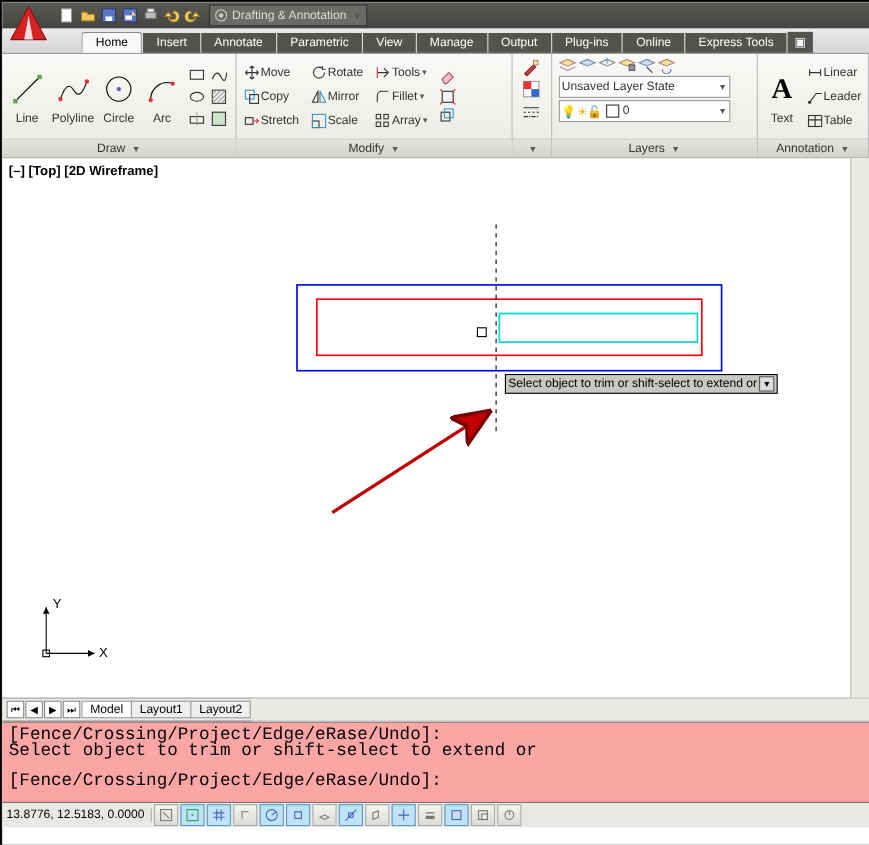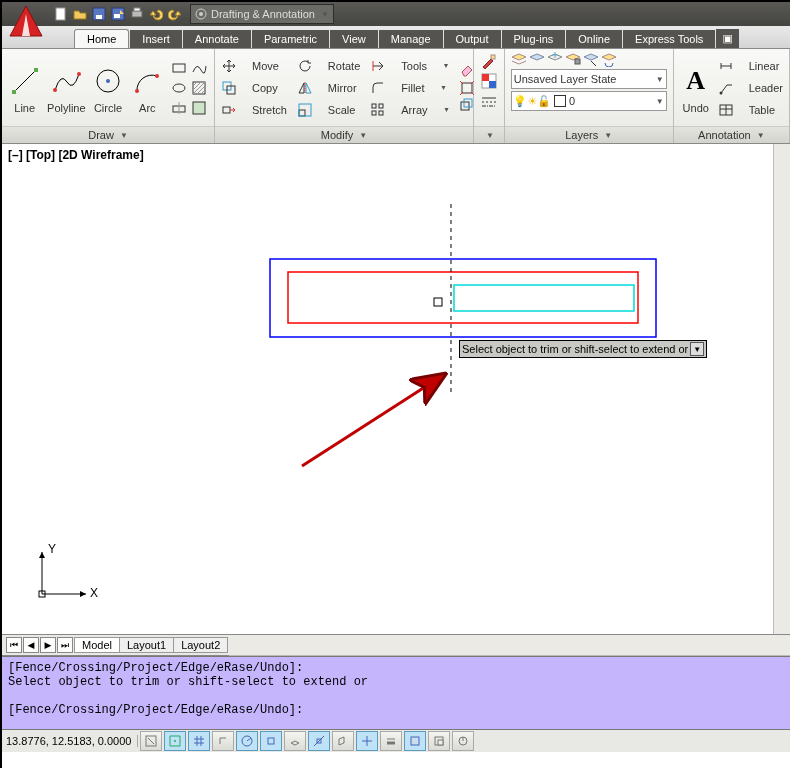--- a/index.html
+++ b/index.html
@@ -13,32 +13,32 @@
   .tab{padding:3px 12px;color:#fff;background:#55534f;font-size:11px;margin-right:1px}
   .tab.active{background:#f8f8f6;color:#000;border:1px solid #888;border-bottom:none;border-radius:3px 3px 0 0}
   .ribbon{height:94px;background:linear-gradient(#f9f9f7,#e9e9e4);display:flex;border-bottom:1px solid #888}
   .panel{border-right:1px solid #bbb;display:flex;flex-direction:column}
   .panel-body{flex:1;display:flex;align-items:center;padding:2px 6px;gap:6px}
   .panel-title{height:16px;background:linear-gradient(#e4e4df,#d3d3cd);text-align:center;font-size:11px;color:#333;display:flex;align-items:center;justify-content:center;gap:4px;border-top:1px solid #ccc}
   .bigbtn{display:flex;flex-direction:column;align-items:center;justify-content:center;width:38px;gap:2px}
   .bigbtn .ic{width:30px;height:38px;display:flex;align-items:center;justify-content:center}
   .bigbtn span{font-size:11px;color:#333}
   .grid3{display:grid;grid-template-columns:auto auto;row-gap:2px;column-gap:4px;align-items:center}
-  .rowbtn{display:flex;align-items:center;gap:15px;height:20px;font-size:11px;color:#333}
+  .rowbtn{display:flex;align-items:center;gap:0;height:20px;font-size:11px;color:#333}
   .ic-sm{width:16px;height:16px;display:inline-flex;align-items:center;justify-content:center}
   .dd{font-size:8px;color:#555;margin-left:2px}
   .layer-combo{width:150px;height:18px;border:1px solid #999;background:#fff;display:flex;align-items:center;padding:0 2px;font-size:11px;color:#333}
   .drawing{position:relative;height:490px;background:#fff}
   .vlabel{position:absolute;left:6px;top:4px;font-weight:bold;font-size:12px}
   .tooltip{position:absolute;background:#c8c8c4;border:1px solid #000;font-size:11px;padding:1px 2px;display:flex;align-items:center;gap:2px}
   .ucs{position:absolute;left:30px;bottom:30px}
   .layout-tabs{height:20px;background:#e9e9e5;border-top:1px solid #888;border-bottom:1px solid #888;display:flex;align-items:center;padding-left:4px;font-size:11px}
   .ltab{padding:1px 7px;border:1px solid #999;background:#efefef;margin-right:-1px}
   .ltab.active{background:#fff}
-  .cmd{height:64px;background:#c4b5fd;font-family:"Courier New",monospace;font-size:12px;padding:4px 6px;border-top:1px solid #777;border-bottom:1px solid #777;white-space:pre-line;line-height:14px;overflow:hidden}
+  .cmd{height:64px;background:#fca5a5;font-family:"Courier New",monospace;font-size:16px;padding:4px 6px;border-top:1px solid #777;border-bottom:1px solid #777;white-space:pre-line;line-height:14px;overflow:hidden}
   .status{height:22px;background:#e8e8e4;display:flex;align-items:center;font-size:11px;padding:0 4px;gap:2px}
   .status .coords{min-width:110px;border-right:1px solid #aaa;padding-right:6px}
   .status .sbtn{width:20px;height:18px;border:1px solid #aaa;background:linear-gradient(#f4f4f0,#dcdcd6);display:flex;align-items:center;justify-content:center;font-size:10px;color:#555}
   .status .sbtn.on{background:#bfe2f6;border-color:#5a9bc2}
   svg{display:block}
   .mini{display:grid;grid-template-columns:repeat(2,18px);gap:2px}
   .mini .mb{width:18px;height:18px;display:flex;align-items:center;justify-content:center}
   .smallnav{width:14px;height:14px;border:1px solid #888;background:#fdfdfb;display:flex;align-items:center;justify-content:center;font-size:9px;margin-right:1px}
 </style>
 </head>
@@ -404,21 +404,21 @@
     <div class="panel-title">
         <span>Layers</span>
         <span class="dd">▼</span>
       </div>
   </div>
 
   <div class="panel" style="flex:1">
     <div class="panel-body">
       <div class="bigbtn" style="width:32px">
         <div class="ic" style="height:38px;font-size:26px;font-family:serif;font-weight:bold">A</div>
-        <span>Undo</span>
+        <span>Text</span>
       </div>
       <div style="display:flex;flex-direction:column;gap:2px">
         <div class="rowbtn">
             <span class="ic-sm">
               <svg width="14" height="14">
                 <line x1="2" y1="7" x2="12" y2="7" stroke="#333"></line>
                 <line x1="2" y1="4" x2="2" y2="10" stroke="#333"></line>
                 <line x1="12" y1="4" x2="12" y2="10" stroke="#333"></line>
               </svg>
             </span>

